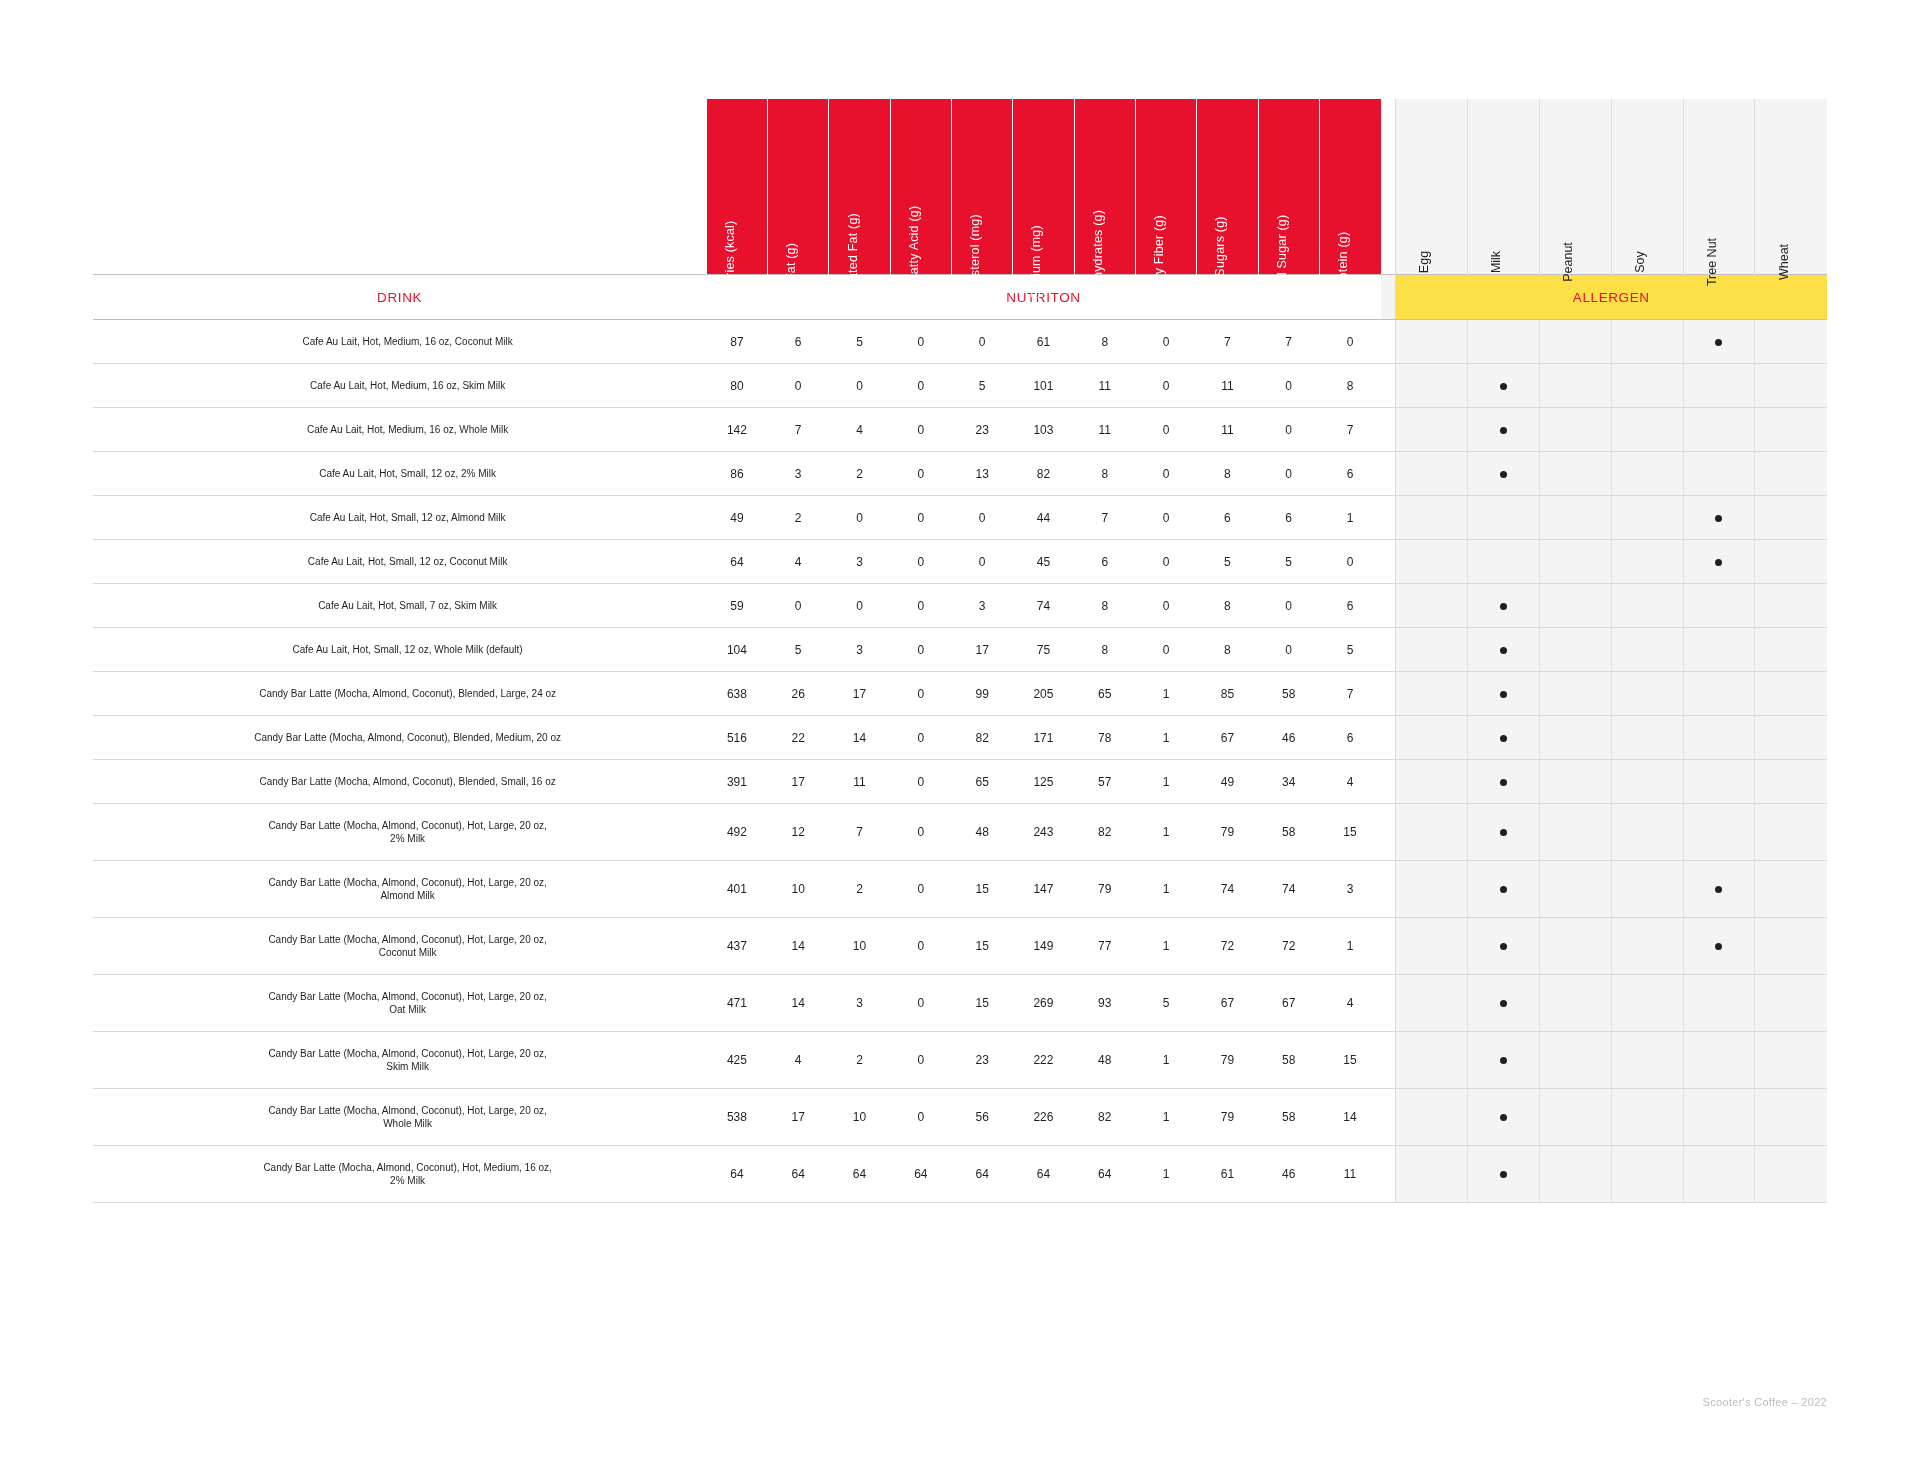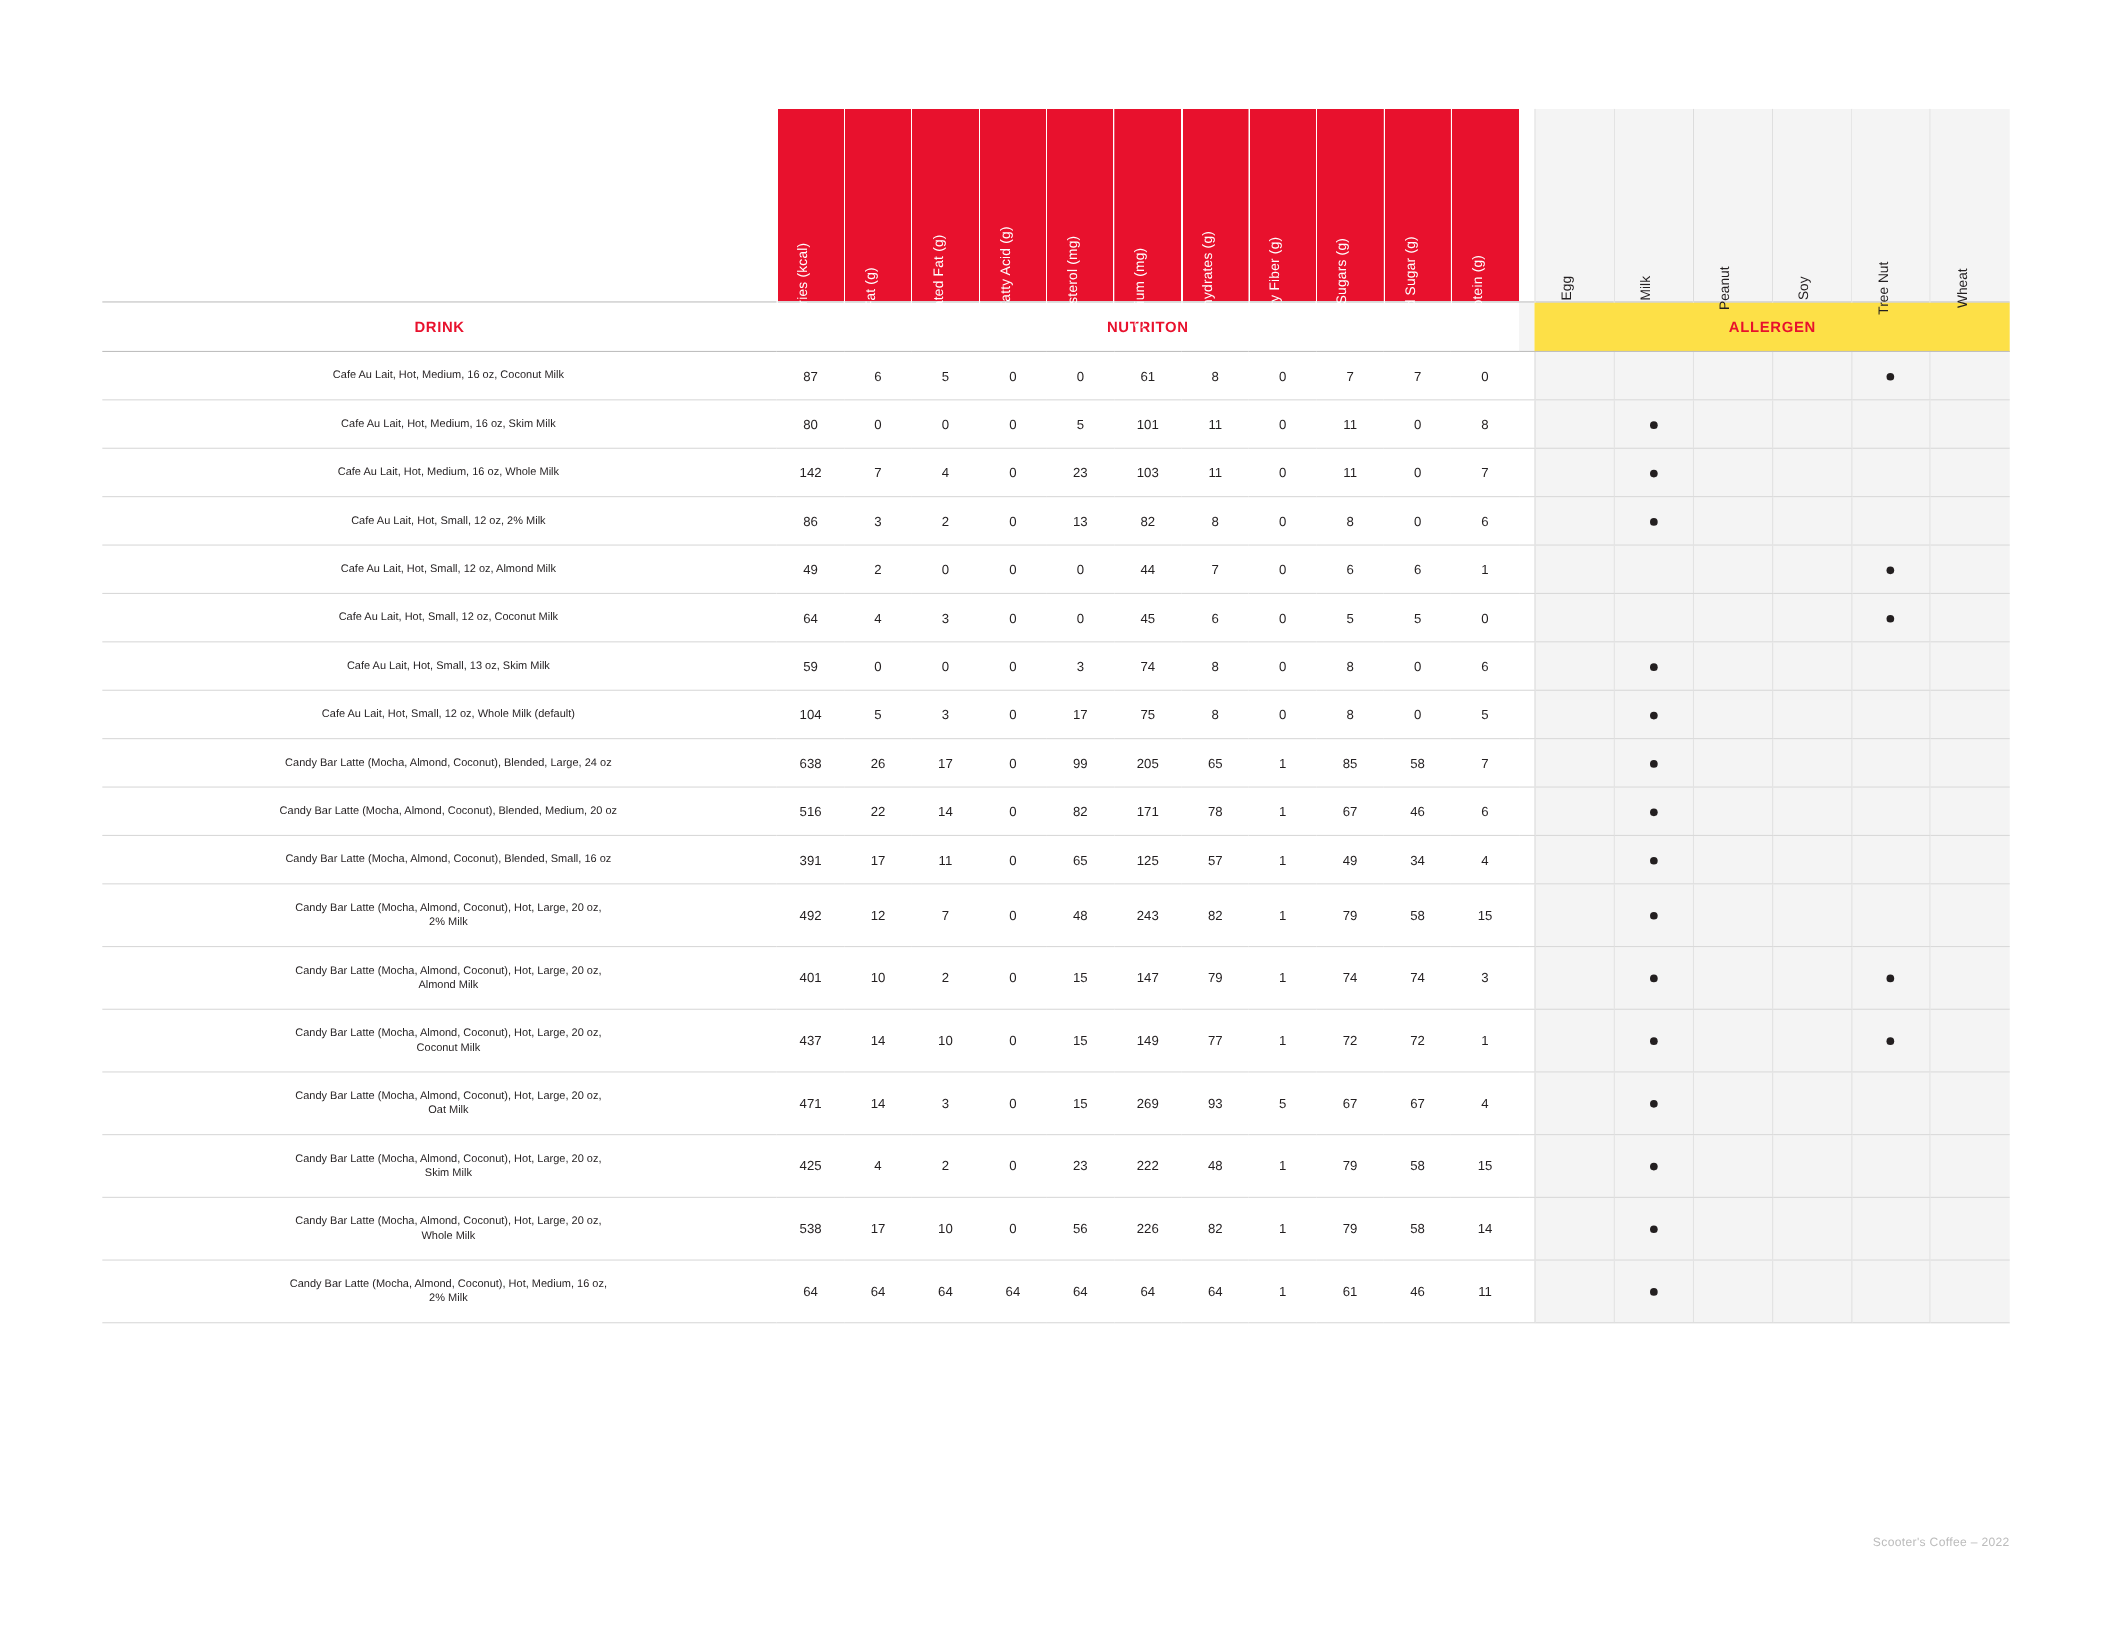--- a/index.html
+++ b/index.html
@@ -157,21 +157,21 @@
     background: #ffffff;
   }
 
   
   .sect-row td {
     height: 44px;
     border-top: 1px solid #bfbfbf;
     border-bottom: 1px solid #bfbfbf;
     text-align: center;
     color: #e8112d;
-    font-weight: bold;
+    font-weight: normal;
     font-size: 13.5px;
     letter-spacing: .6px;
   }
   .sect-drink { }
   .sect-nutri { }
   .sect-allergen { background: #fde047; }
   .sect-gap { background: #f4f4f4; border-top: 1px solid #bfbfbf !important; border-bottom: 1px solid #bfbfbf !important; }
 
   
   tr.drow td {
@@ -436,21 +436,21 @@
             <td class="num">0</td>
             <td class="spacer"></td>
             <td class="alg first"></td>
             <td class="alg"></td>
             <td class="alg"></td>
             <td class="alg"></td>
             <td class="alg"><span class="dot"></span></td>
             <td class="alg"></td>
           </tr>
           <tr class="drow">
-            <td class="name">Cafe Au Lait, Hot, Small, 13 oz, Skim Milk</td>
+            <td class="name">Cafe Au Lait, Hot, Small, 7 oz, Skim Milk</td>
             <td class="num">59</td>
             <td class="num">0</td>
             <td class="num">0</td>
             <td class="num">0</td>
             <td class="num">3</td>
             <td class="num">74</td>
             <td class="num">8</td>
             <td class="num">0</td>
             <td class="num">8</td>
             <td class="num">0</td>

